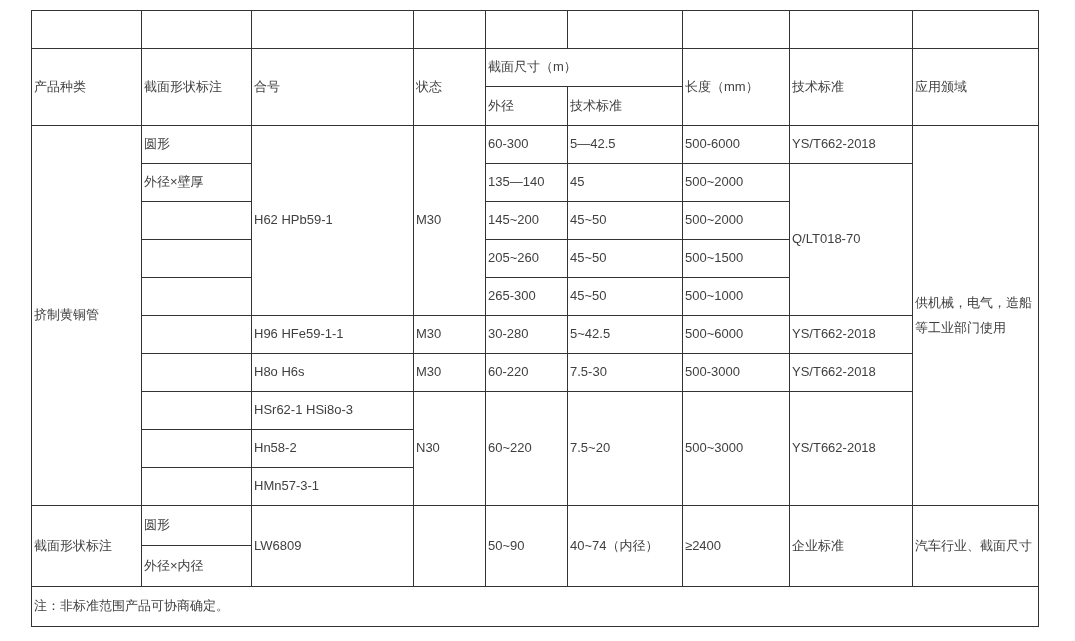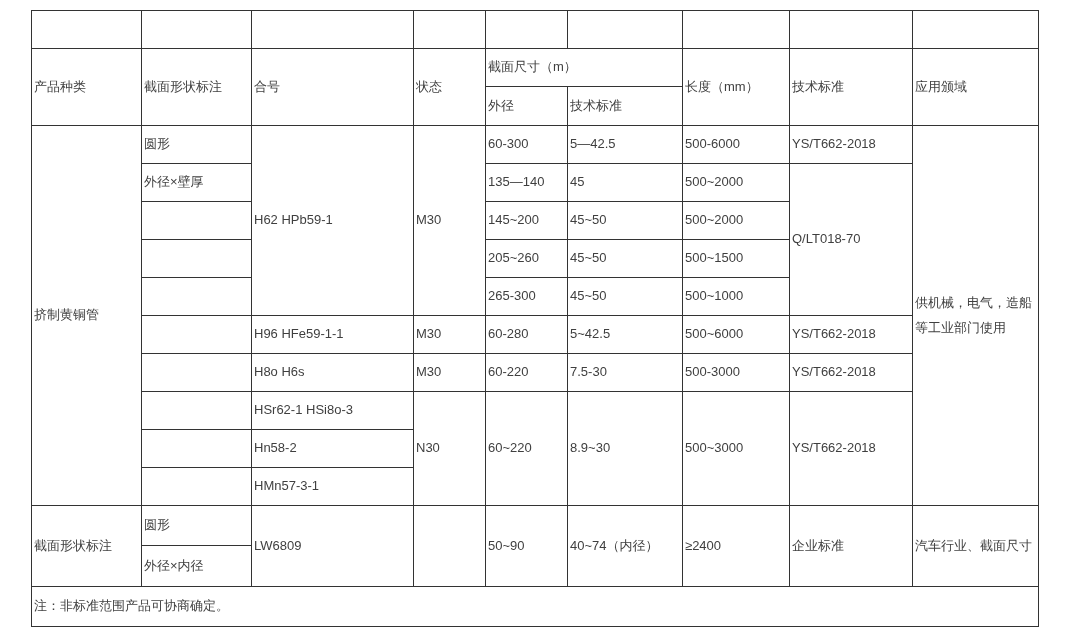--- a/index.html
+++ b/index.html
@@ -125,42 +125,42 @@
         <td></td>
         <td>265-300</td>
         <td>45~50</td>
         <td>500~1000</td>
       </tr>
 
       <tr class="h38">
         <td></td>
         <td>H96 HFe59-1-1</td>
         <td>M30</td>
-        <td>60-280</td>
+        <td>30-280</td>
         <td>5~42.5</td>
         <td>500~6000</td>
         <td>YS/T662-2018</td>
       </tr>
 
       <tr class="h38">
         <td></td>
         <td>H8o H6s</td>
         <td>M30</td>
         <td>60-220</td>
         <td>7.5-30</td>
         <td>500-3000</td>
         <td>YS/T662-2018</td>
       </tr>
 
       <tr class="h38">
         <td></td>
         <td>HSr62-1 HSi8o-3</td>
         <td rowspan="3">N30</td>
         <td rowspan="3">60~220</td>
-        <td rowspan="3">8.9~30</td>
+        <td rowspan="3">7.5~20</td>
         <td rowspan="3">500~3000</td>
         <td rowspan="3">YS/T662-2018</td>
       </tr>
 
       <tr class="h38">
         <td></td>
         <td>Hn58-2</td>
       </tr>
 
       <tr class="h38">

